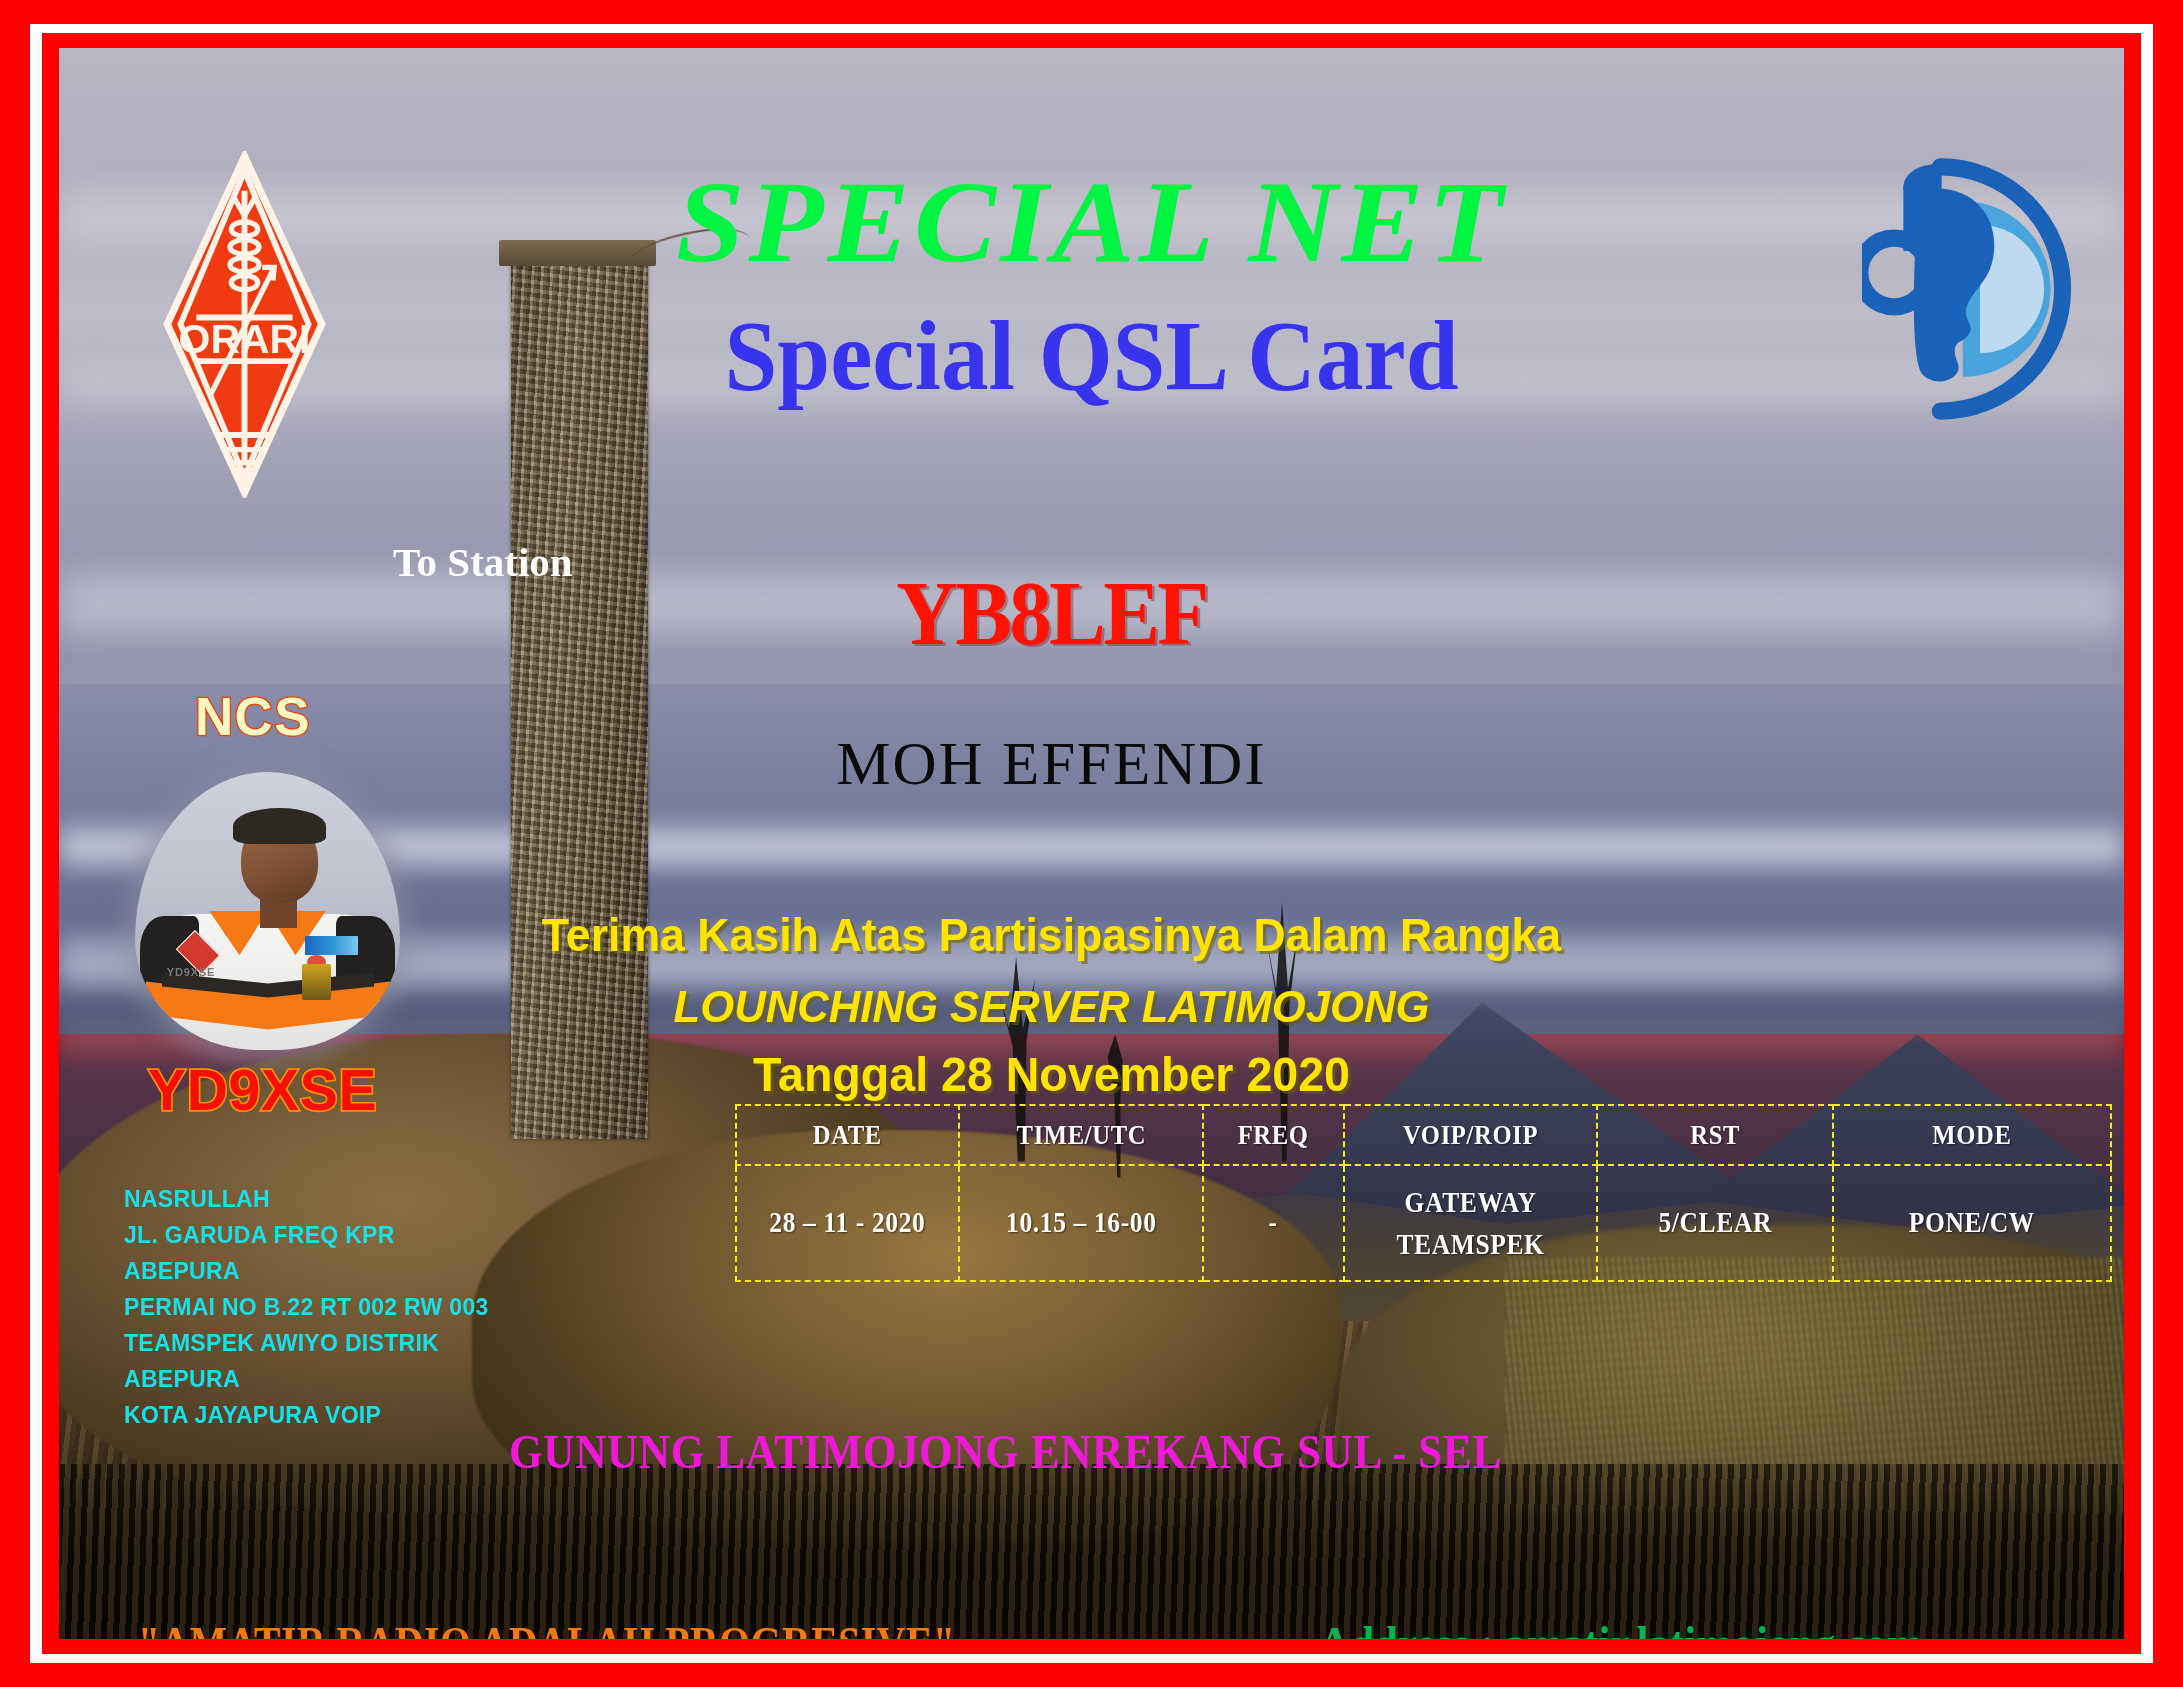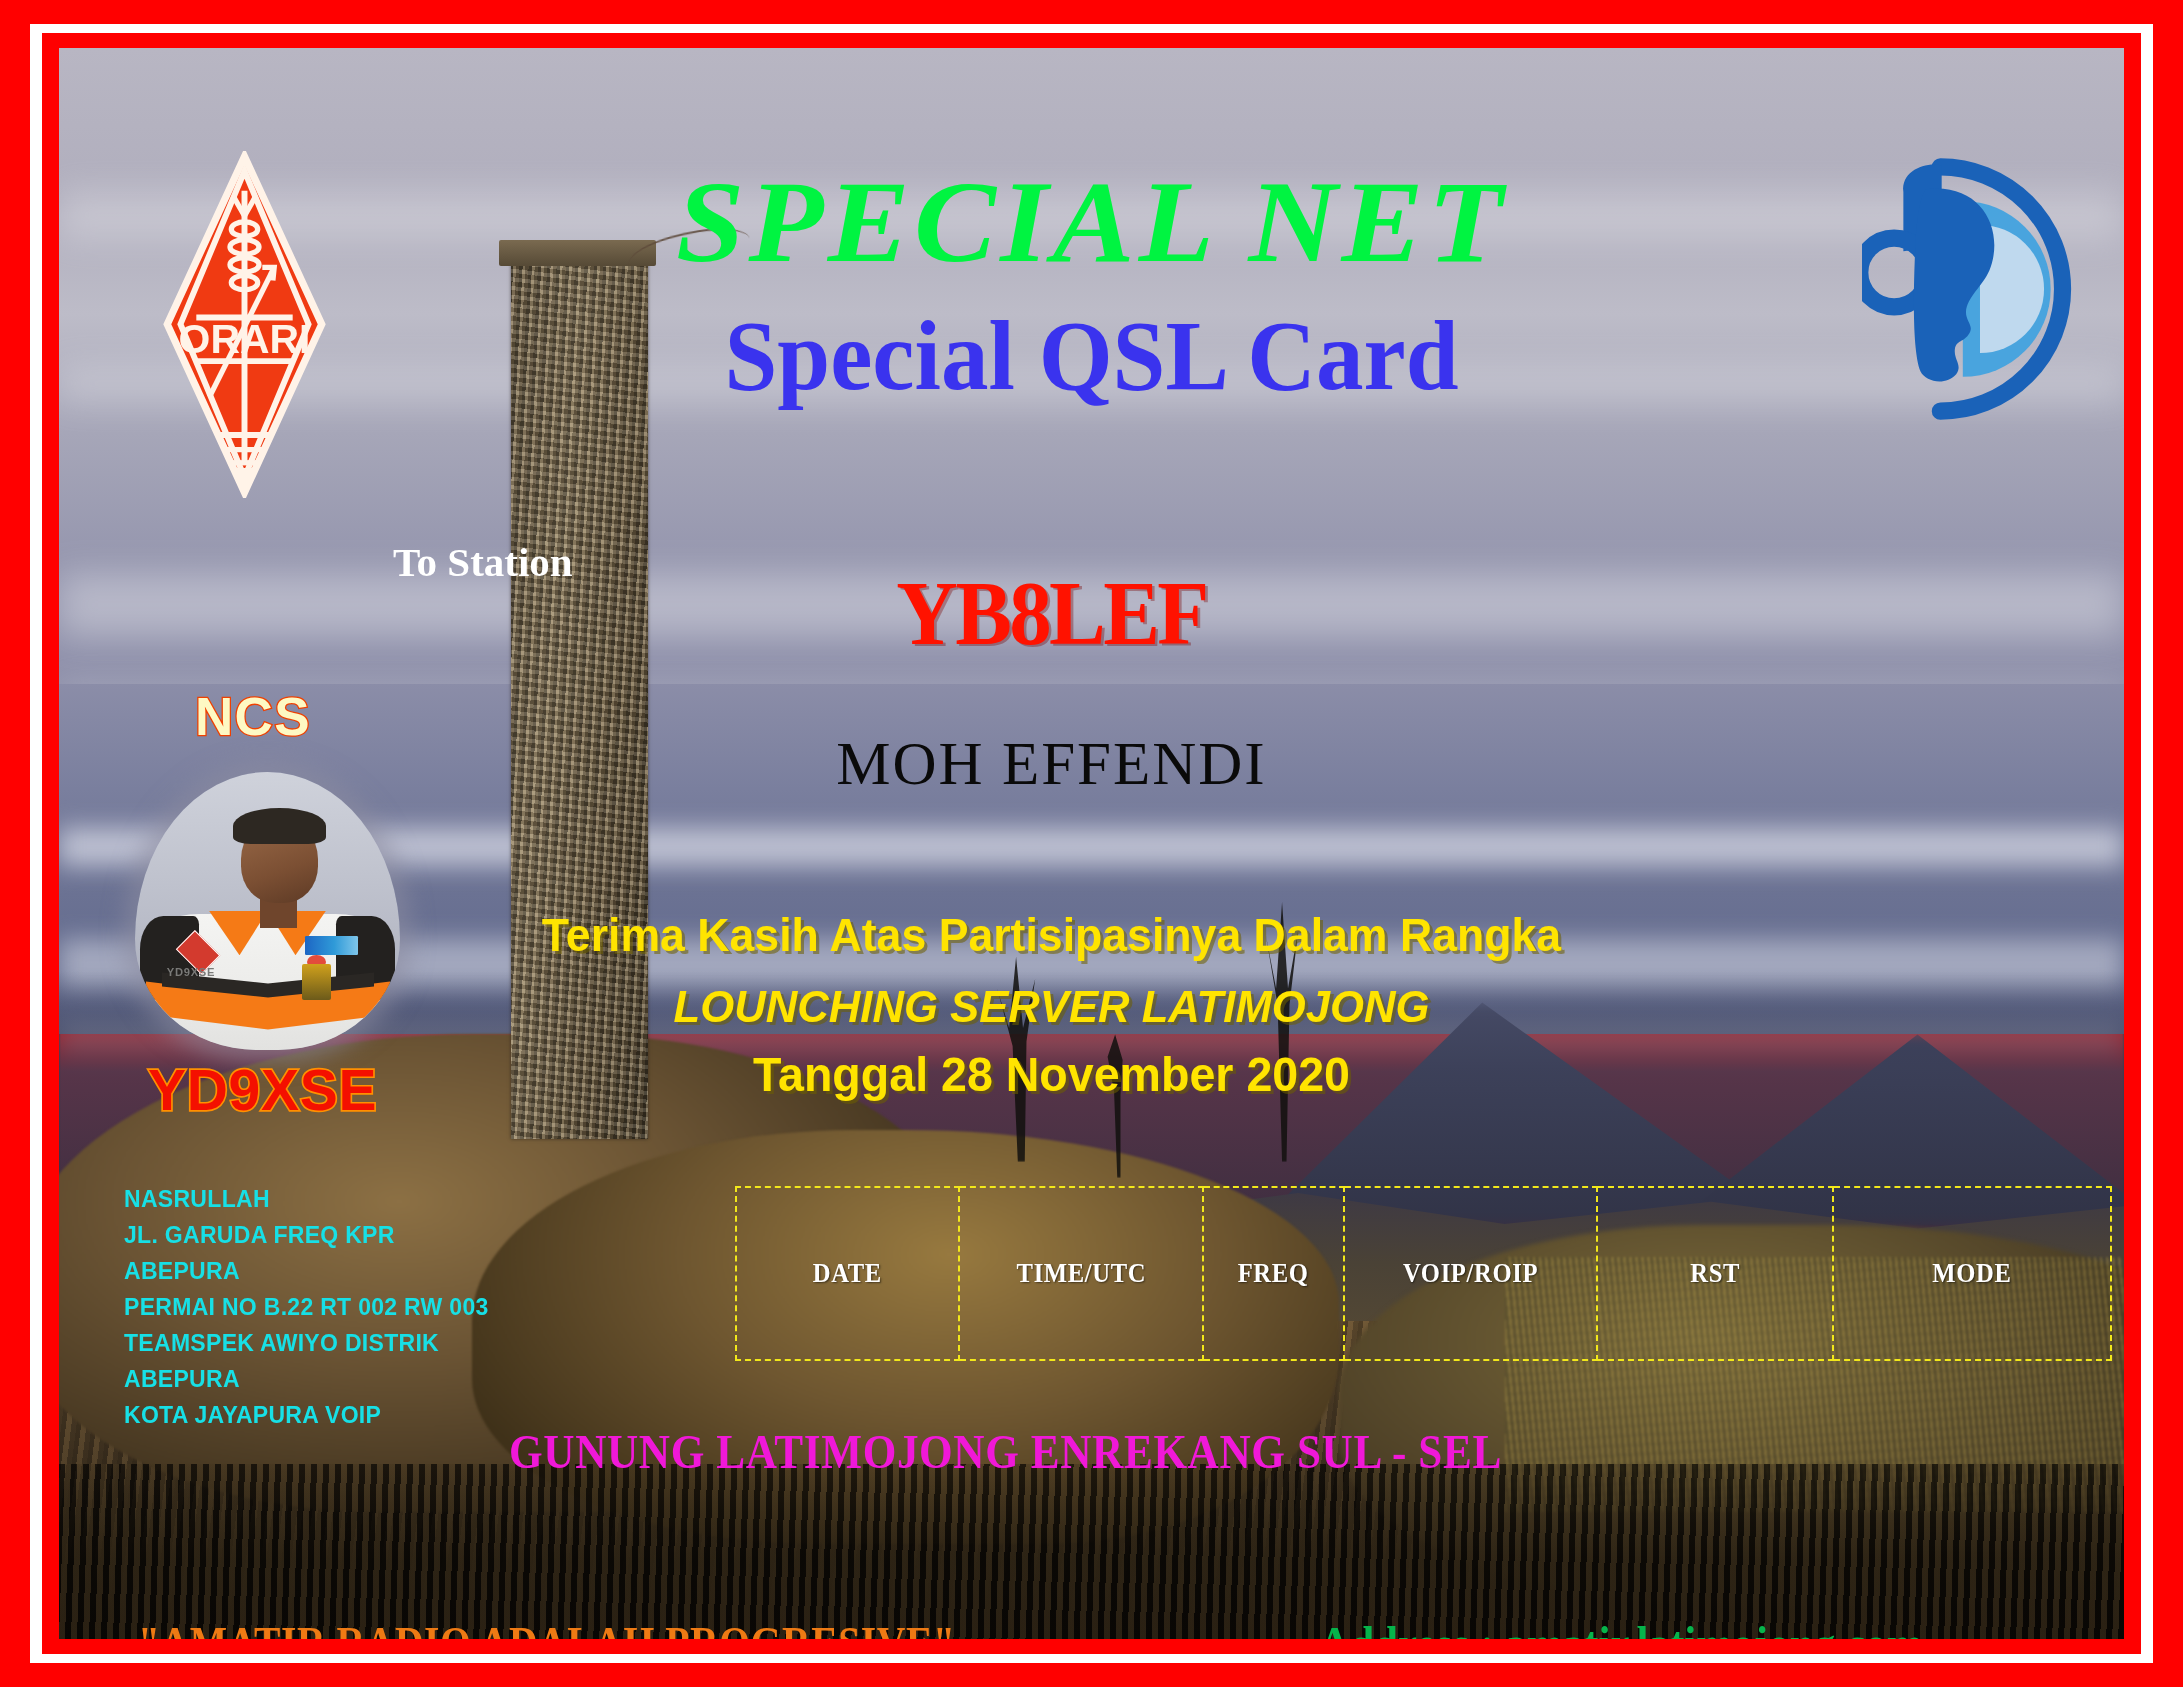--- a/index.html
+++ b/index.html
@@ -151,21 +151,21 @@
        background:linear-gradient(180deg,#d0a11c 0%,#6c5a1a 100%);border-radius:2px;}
   .p-badgeclip{position:absolute;right:28%;top:66%;width:7%;height:5%;background:#e34c3c;border-radius:50%;}
   .p-callsign{position:absolute;left:12%;top:70%;color:#7a7a78;font-size:11.2px;font-weight:bold;
        font-family:"Liberation Sans",sans-serif;letter-spacing:0.7px;}
 
   .addr{left:65px;top:1133px;color:#17E0E6;font-family:"Liberation Sans",sans-serif;
        font-weight:bold;font-size:23px;line-height:36px;letter-spacing:0.3px;}
   .addr div{white-space:nowrap;}
 
   
-  #logtable{position:absolute;left:676px;top:1138px;width:1377px;height:175px;
+  #logtable{position:absolute;left:676px;top:1056px;width:1377px;height:175px;
        border-collapse:collapse;table-layout:fixed;}
   #logtable td{border:2px dashed #F2E81A;color:#ffffff;text-align:center;vertical-align:middle;
        font-family:"Liberation Serif",serif;font-weight:bold;font-size:28.4px;letter-spacing:0.7px;
        transform:scaleX(.88);text-shadow:1.3px 1.3px 2px rgba(0,0,0,.5);}
   #logtable tr.head td{height:56px;font-size:28px;}
   #logtable tr.body td{height:112px;font-size:29px;}
   #logtable .multi{line-height:42px;white-space:pre-line;}
 
   .gunung{left:0;right:0;top:1376px;text-align:center;color:#F018D8;
        font-family:"Liberation Serif",serif;font-weight:bold;font-size:48px;letter-spacing:0.7px;
@@ -303,20 +303,29 @@
             </colgroup>
             <tbody>
                 <tr class="head">
               <td>DATE</td>
               <td>TIME/UTC</td>
               <td>FREQ</td>
               <td>VOIP/ROIP</td>
               <td>RST</td>
               <td>MODE</td>
             </tr>
+            <tr class="body">
+              <td>28 – 11 - 2020</td>
+              <td>10.15 – 16-00</td>
+              <td>-</td>
+              <td class="multi">GATEWAY
+TEAMSPEK</td>
+              <td>5/CLEAR</td>
+              <td>PONE/CW</td>
+            </tr>
           </tbody>
             </table>
 
           <div class="abs gunung">GUNUNG LATIMOJONG ENREKANG SUL - SEL</div>
           <div class="abs motto">"AMATIR  RADIO ADALAH PROGRESIVE"</div>
           <div class="abs weburl">Address  : amatir.latimojong.com</div>
 
         </div>
       </div>
     </div>

